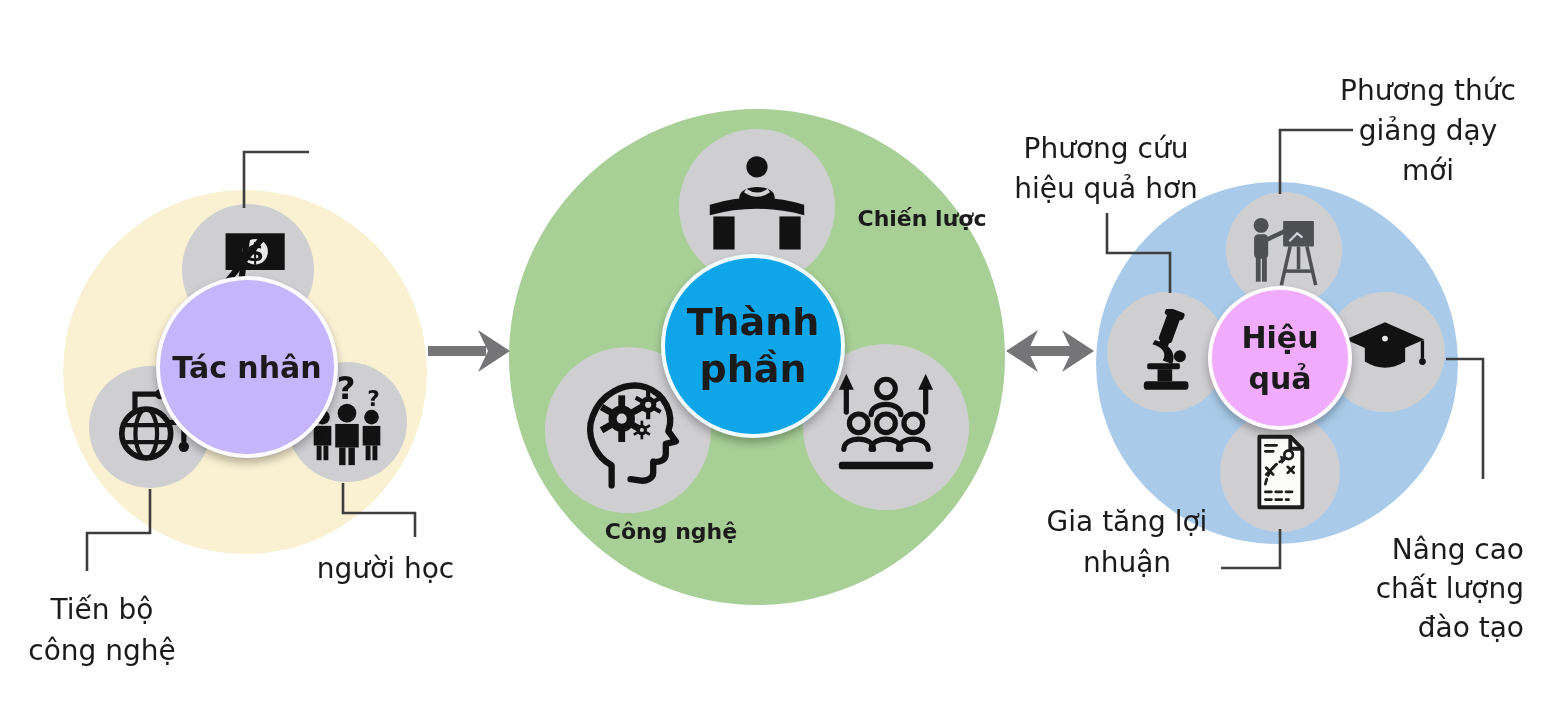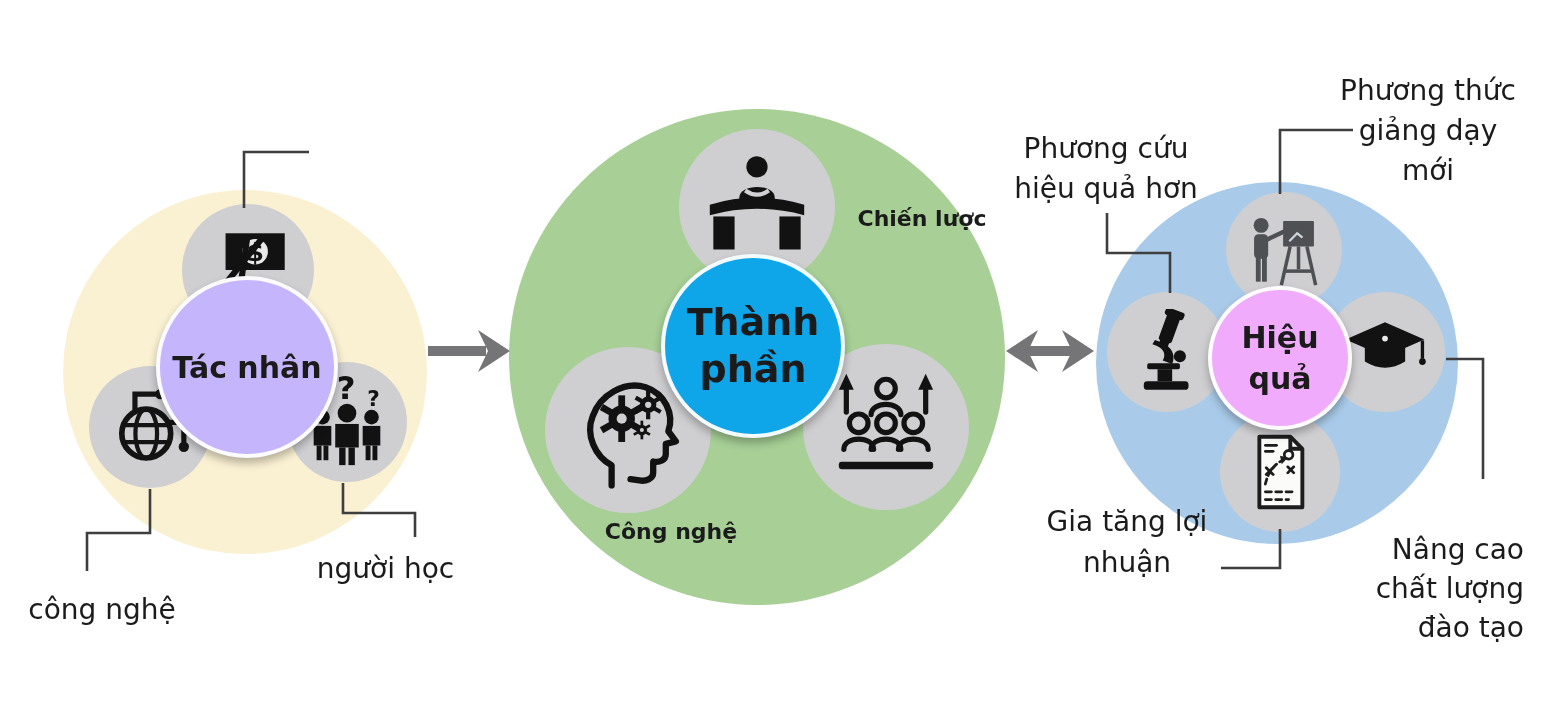--- a/index.html
+++ b/index.html
@@ -84,20 +84,21 @@
       </g>
     </svg>
   </div>
 
   <div class="circle inner-circle cl-inner-left" style="left:156px;top:276px;width:182px;height:182px;">
     <div>Tác nhân</div>
   </div>
 
 
   <div class="callout" style="left:2px;top:589px;width:200px;">
+    <div>Tiến bộ</div>
     <div>công nghệ</div>
   </div>
 
   <div class="callout" style="left:283px;top:548px;width:205px;">
     <div>người học</div>
   </div>
 
   <div class="circle outer cl-outer-mid" style="left:509px;top:109px;width:496px;height:496px;"></div>
 
   <div class="circle icon-circle" style="left:679px;top:129px;width:156px;height:156px;">

